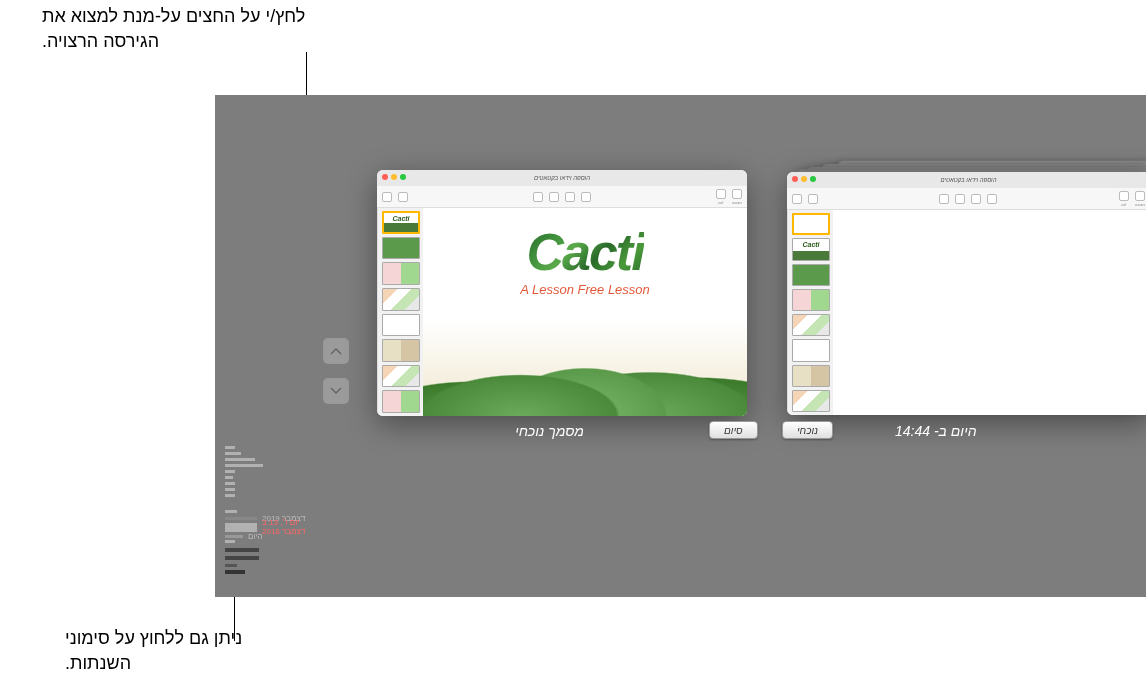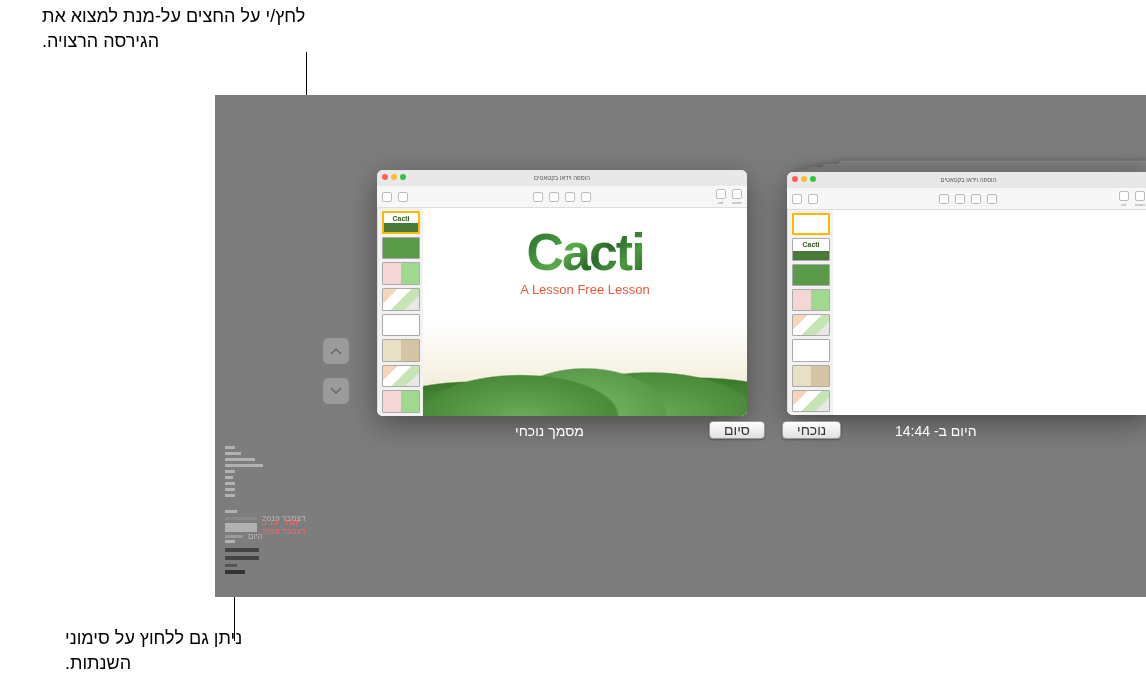--- a/index.html
+++ b/index.html
@@ -30,20 +30,21 @@
       left: 65px;
       width: 200px;
     }
     .stage {
       position: absolute;
       top: 95px;
       left: 215px;
       right: 0;
       height: 502px;
       background: #7d7d7d;
+      font-style: italic;
     }
     
     .stage-clip {
       position: absolute;
       inset: 0;
       overflow: hidden;
     }
     
     .doc-window {
       position: absolute;
@@ -219,21 +220,21 @@
     .label-current { left: 300px; }
     .label-past-time { left: 680px; }
     .btn {
       position: absolute;
       top: 326px;
       height: 18px;
       padding: 0 14px;
       background: linear-gradient(to bottom, #fefefe, #e0e0e0);
       border: 1px solid #999;
       border-radius: 4px;
-      font-size: 14px;
+      font-size: 10px;
       color: #333;
       display: flex;
       align-items: center;
       justify-content: center;
       cursor: pointer;
       box-shadow: 0 1px 2px rgba(0,0,0,0.3);
     }
     .btn-done { left: 494px; }
     .btn-restore { left: 567px; }
     .arrow-btn {

